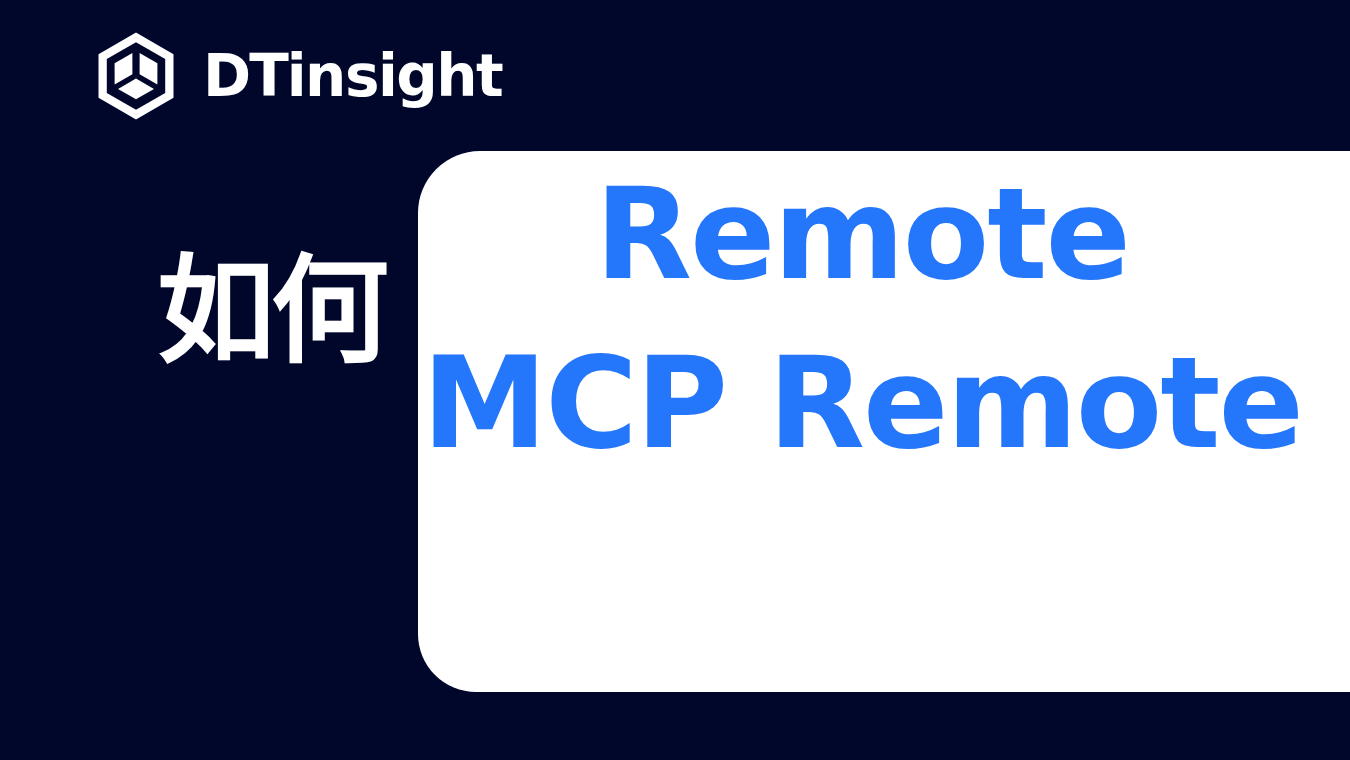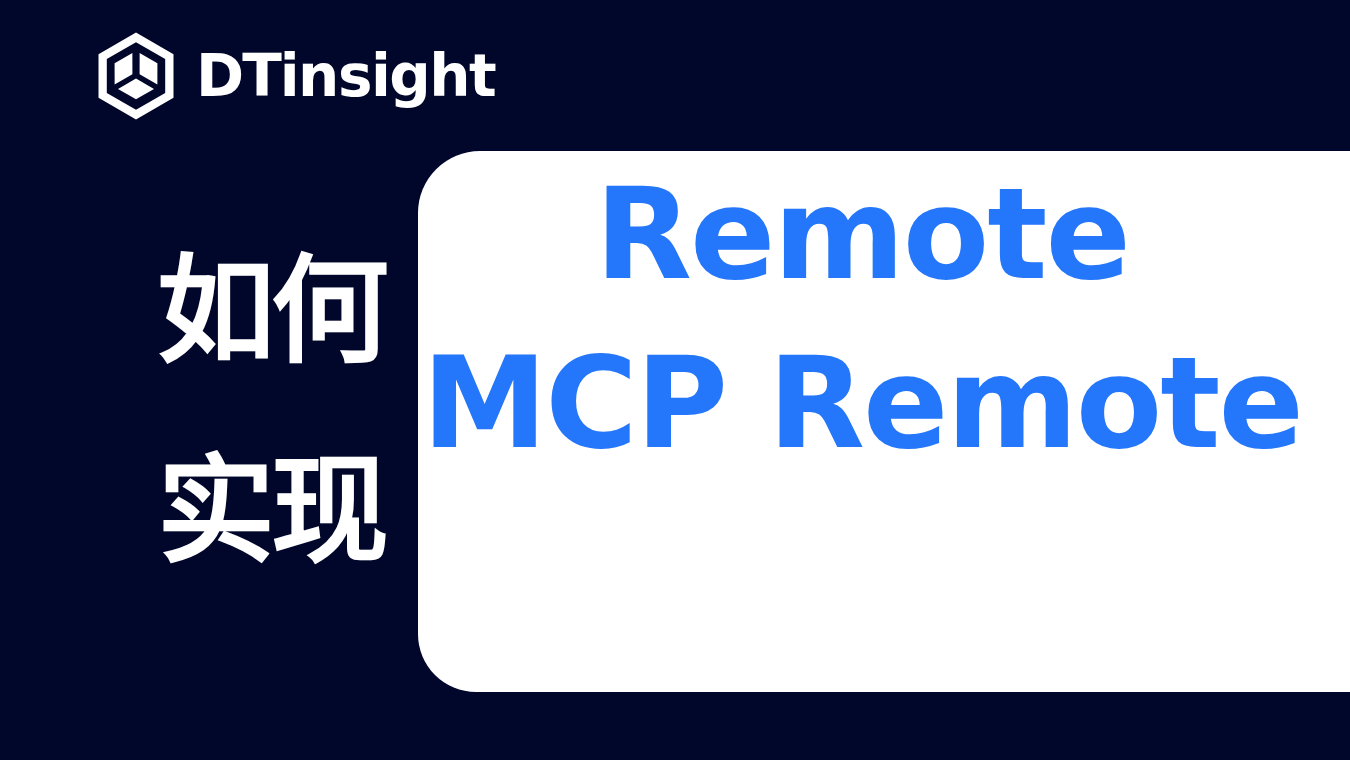--- a/index.html
+++ b/index.html
@@ -33,21 +33,21 @@
     border-bottom-right-radius: 0;
   }
 
   
   .brand {
     position: absolute;
     left: 94px;
     top: 30px;
     display: flex;
     align-items: center;
-    gap: 18px;
+    gap: 25px;
     height: 92px;
   }
   .brand-mark {
     width: 84px;
     height: 92px;
     display: block;
     flex: none;
   }
   .brand-word {
     color: #FFFFFF;
@@ -125,21 +125,20 @@
         <path d="M42 48.5 L60.0 58.9 L42 69.3 L24.0 58.9 Z" fill="#FFFFFF"></path>
       </svg>
     </span>
     <span class="brand-word">
       <span class="dt">DT</span><span>insight</span>
     </span>
   </div>
 
   <div class="cn-headline">
     <div class="cn-line">如何</div>
-    <div class="cn-line">实现</div>
   </div>
 
   <div class="en-title">
     <div class="en-line">Remote</div>
     <div class="en-line">MCP Remote</div>
   </div>
 
 </div>
 
 </body></html>

